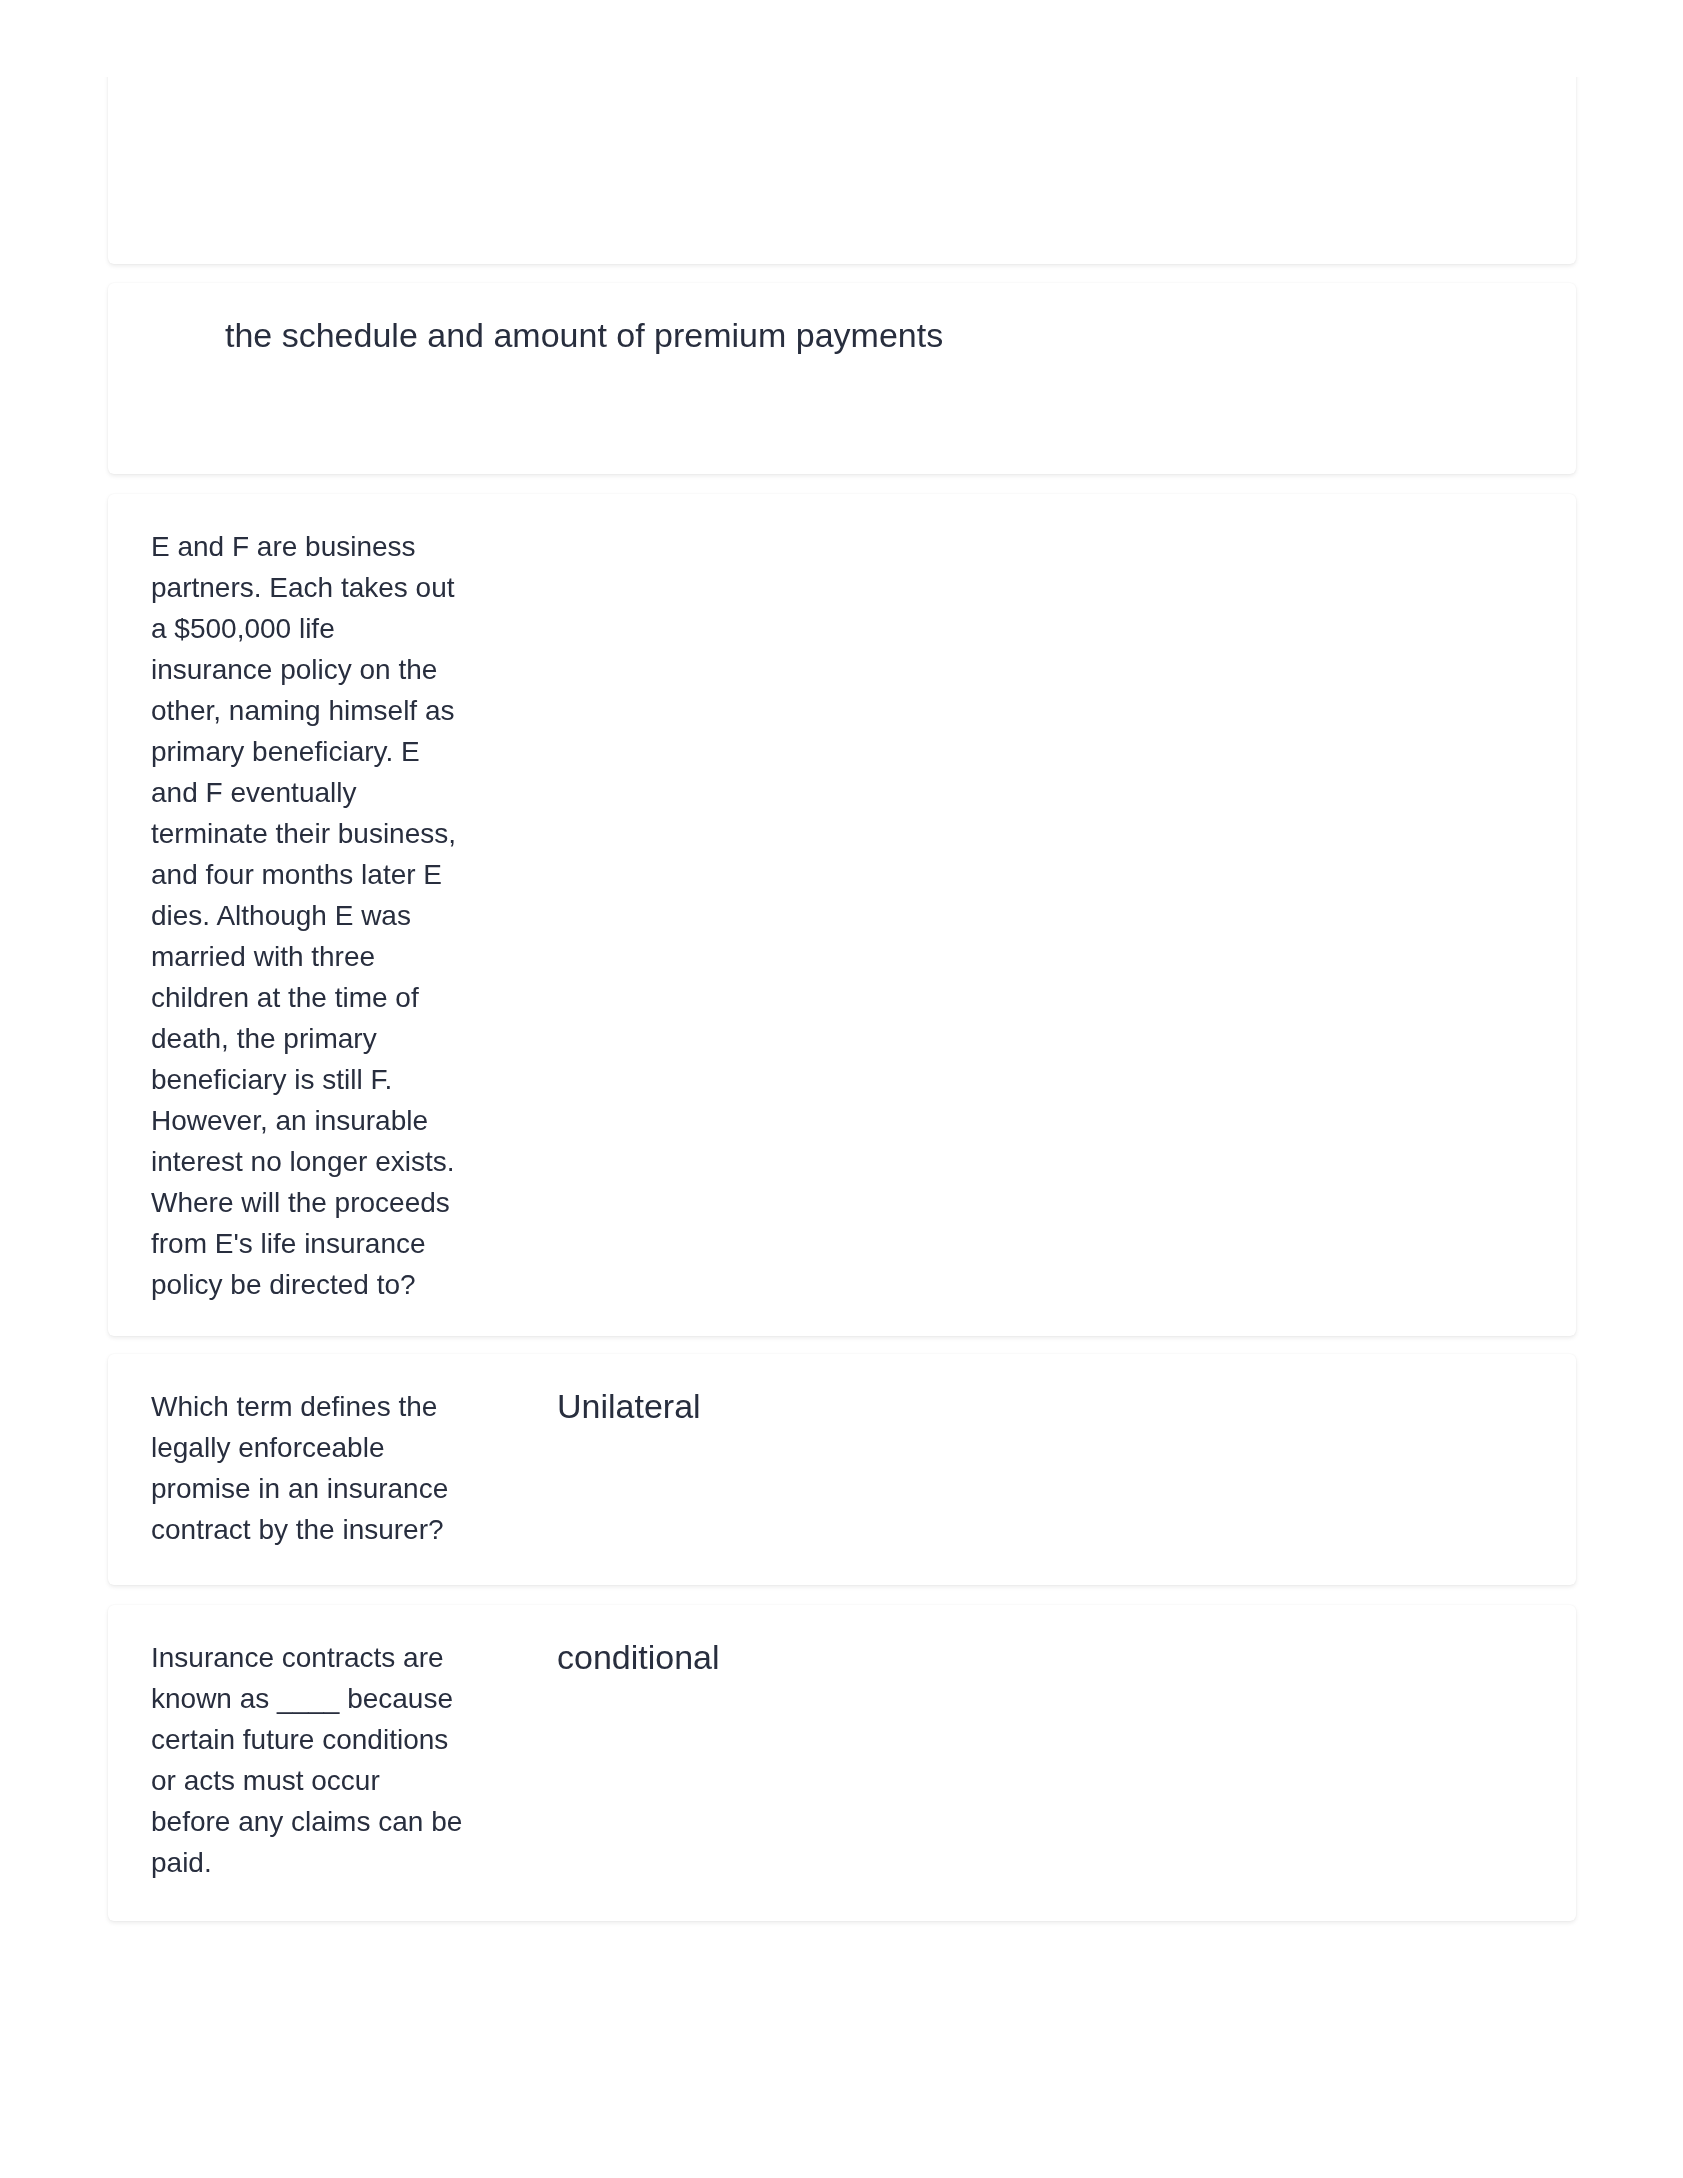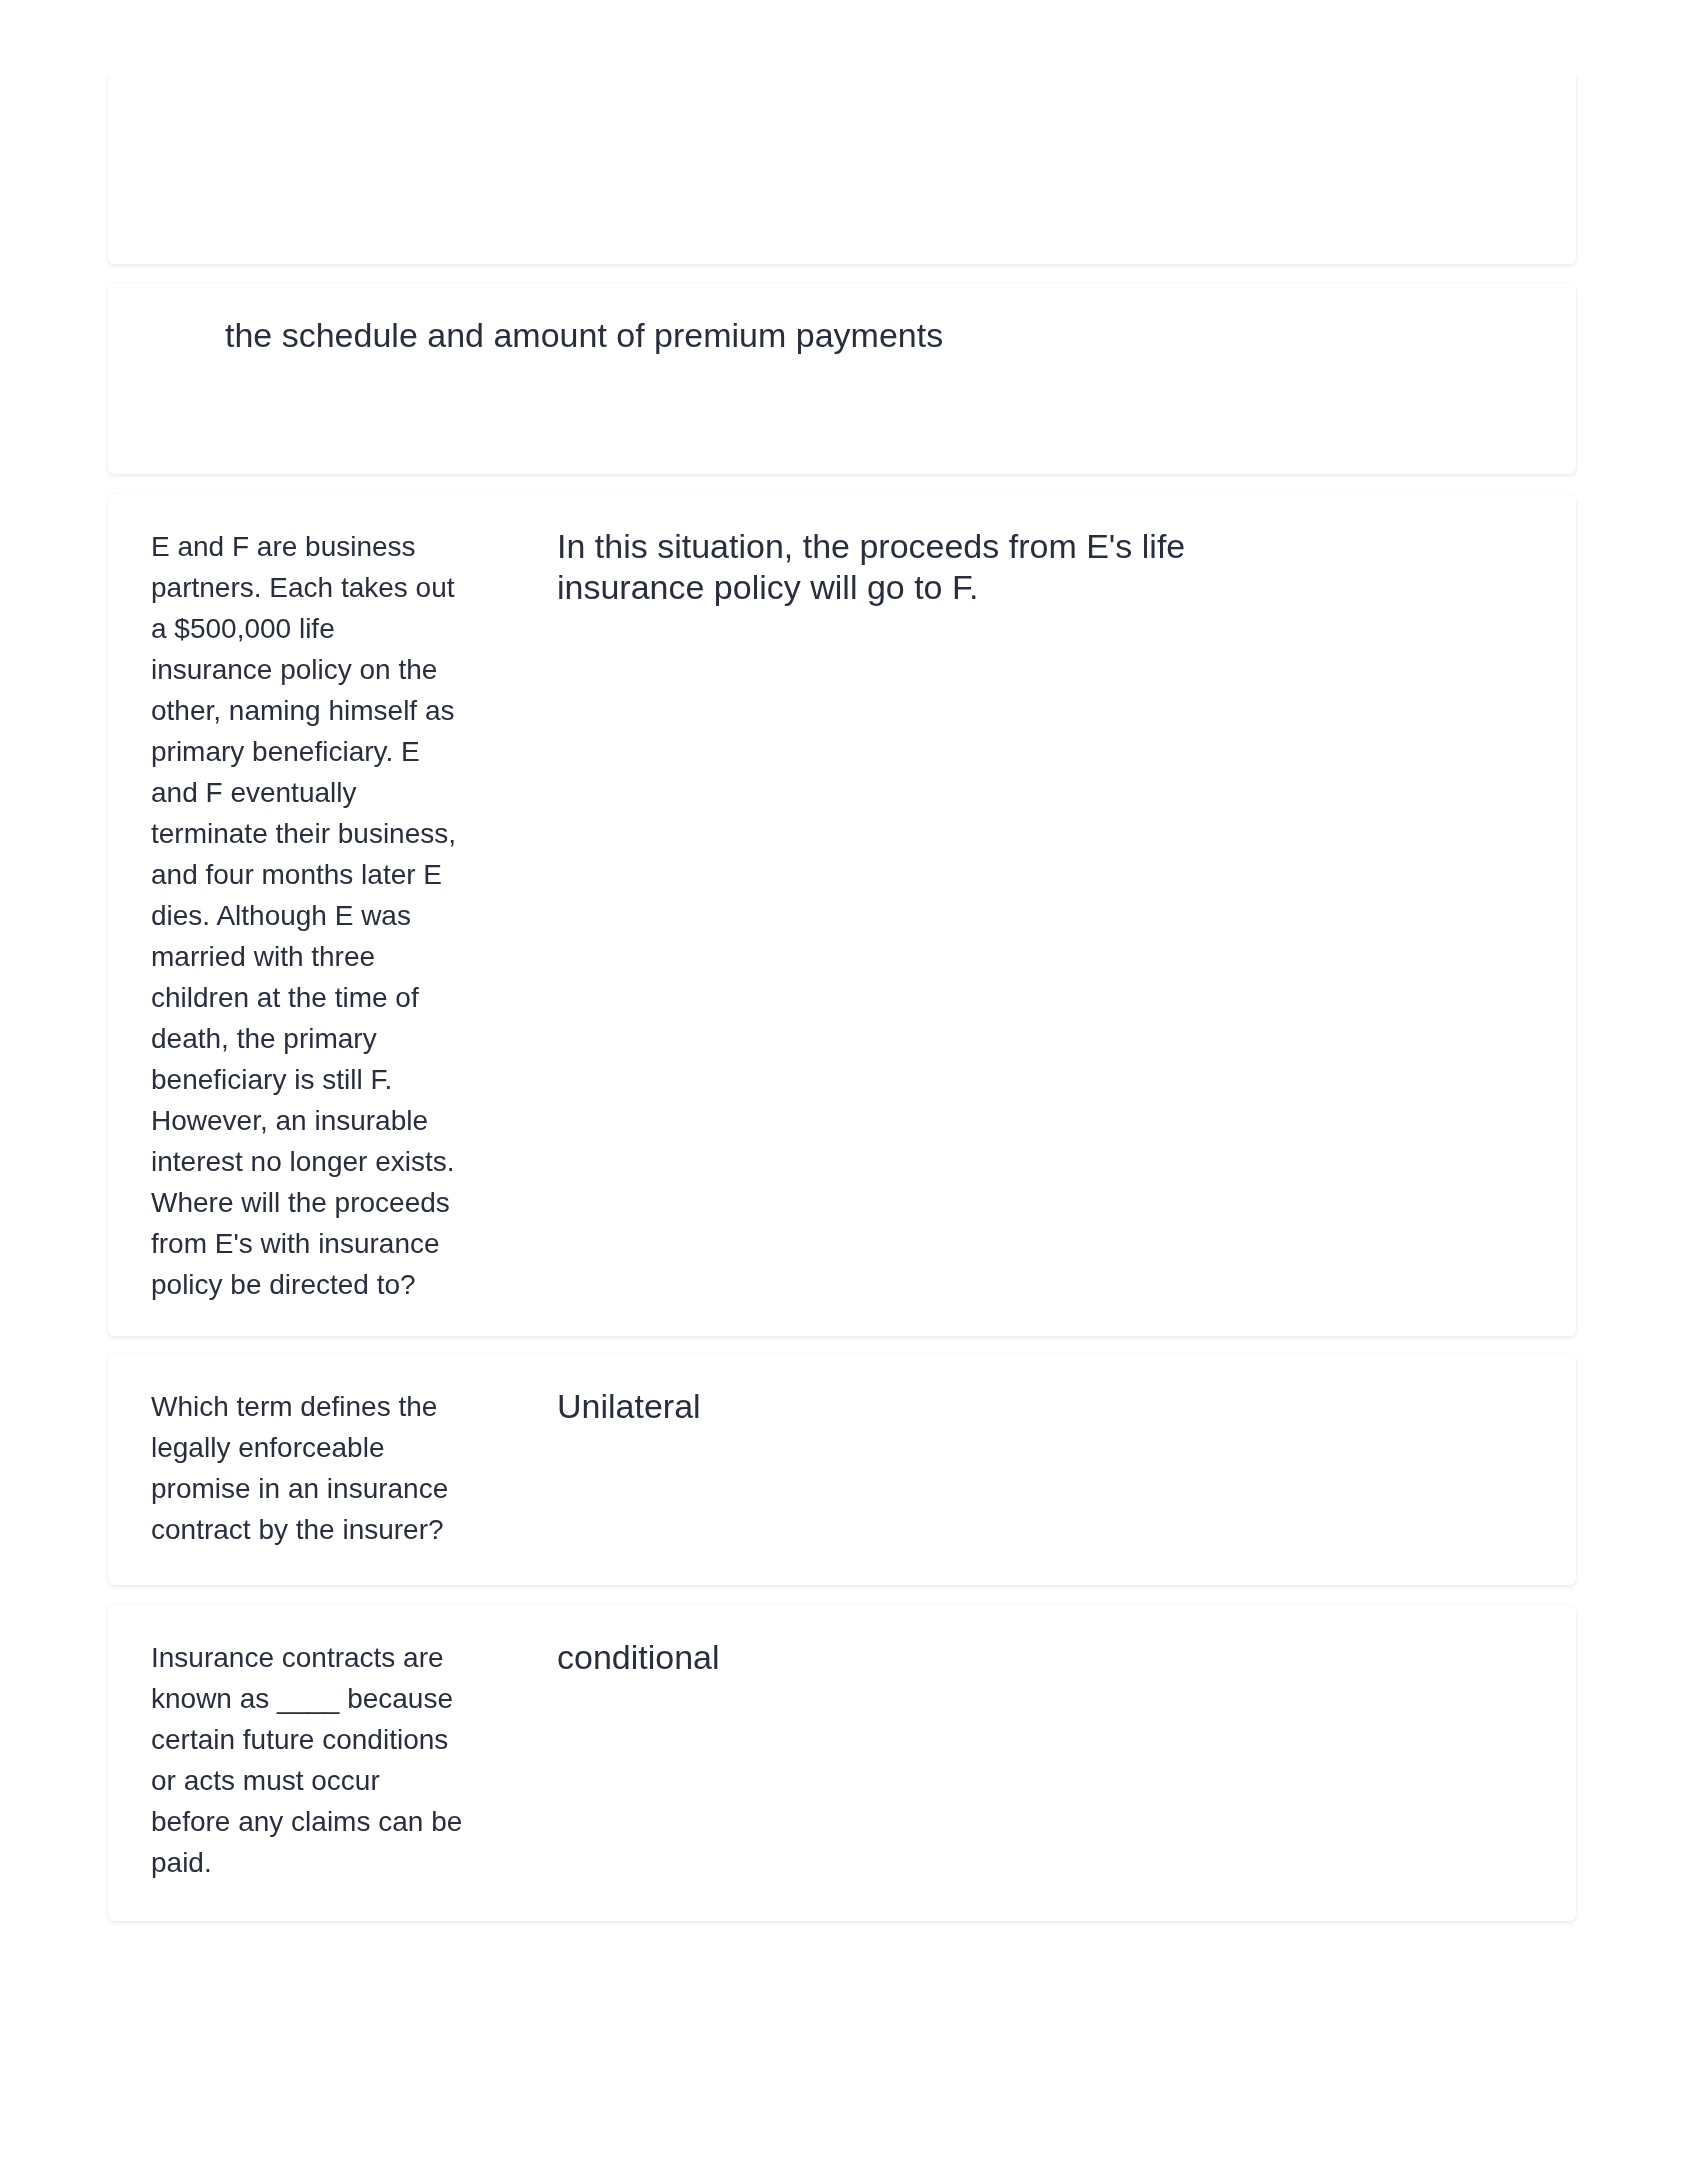--- a/index.html
+++ b/index.html
@@ -46,26 +46,22 @@
         <div>terminate their business,</div>
         <div>and four months later E</div>
         <div>dies. Although E was</div>
         <div>married with three</div>
         <div>children at the time of</div>
         <div>death, the primary</div>
         <div>beneficiary is still F.</div>
         <div>However, an insurable</div>
         <div>interest no longer exists.</div>
         <div>Where will the proceeds</div>
-        <div>from E's with insurance</div>
+        <div>from E's life insurance</div>
         <div>policy be directed to?</div>
-      </div>
-      <div class="a">
-        <div>In this situation, the proceeds from E's life</div>
-        <div>insurance policy will go to F.</div>
       </div>
     </div>
   </div>
 
   <div class="card" style="top:1277px;height:231px;">
     <div class="row">
       <div class="q">
         <div>Which term defines the</div>
         <div>legally enforceable</div>
         <div>promise in an insurance</div>

